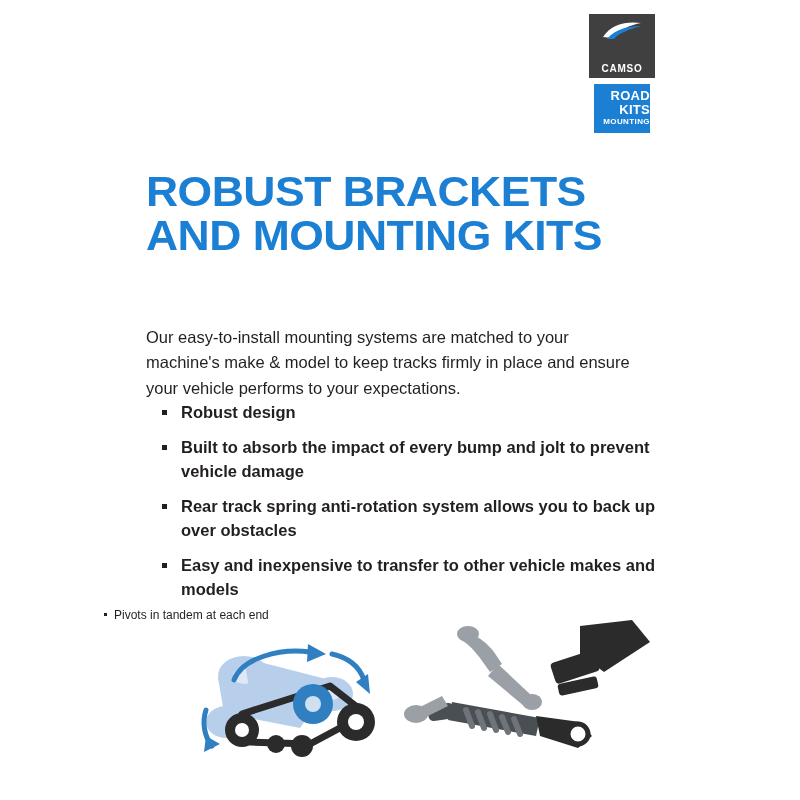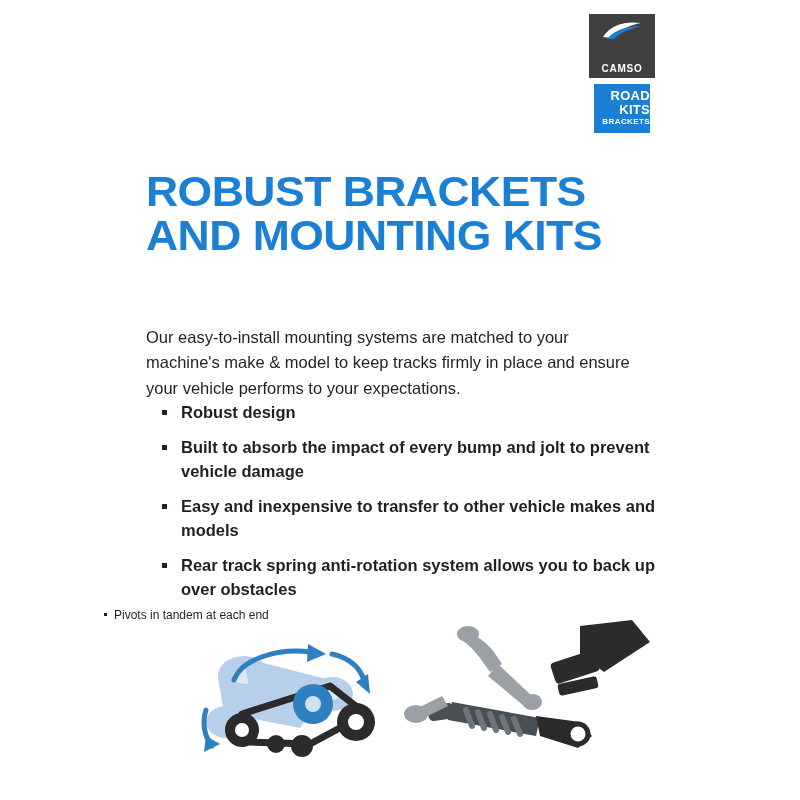--- a/index.html
+++ b/index.html
@@ -166,36 +166,36 @@
       <svg viewBox="0 0 42 20" width="42" height="20" aria-hidden="true">
         <path d="M2 17 C10 4, 26 1, 40 3 C30 5, 18 9, 12 18 Z" fill="#ffffff"></path>
         <path d="M6 19 C14 9, 28 6, 40 6 C29 9, 18 13, 13 19 Z" fill="#1b7fd4"></path>
       </svg>
     </span>
     <span class="logo-word">CAMSO</span>
   </div>
   <div class="logo-sub">
     <div>ROAD</div>
     <div>KITS</div>
-    <div class="small">BRACKETS</div>
+    <div class="small">MOUNTING</div>
   </div>
 </div>
 
 <h1 class="heading">
   <span>ROBUST BRACKETS</span>
   <span class="line2">AND MOUNTING KITS</span>
 </h1>
 
 <p class="intro">Our easy-to-install mounting systems are matched to your machine's make &amp; model to keep tracks firmly in place and ensure your vehicle performs to your expectations.</p>
 
 <ul class="bullets">
   <li><span>Robust design</span></li>
   <li><span>Built to absorb the impact of every bump and jolt to prevent vehicle damage</span></li>
+  <li><span>Rear track spring anti-rotation system allows you to back up over obstacles</span></li>
   <li><span>Easy and inexpensive to transfer to other vehicle makes and models</span></li>
-  <li><span>Rear track spring anti-rotation system allows you to back up over obstacles</span></li>
 </ul>
 
 <div class="footnote">Pivots in tandem at each end</div>
 
 <div class="illustration">
   <svg width="520" height="170" viewBox="0 0 520 170" aria-hidden="true">
 
     <g>
 
       <g opacity="0.55" fill="#7fa9dd" stroke="none">

